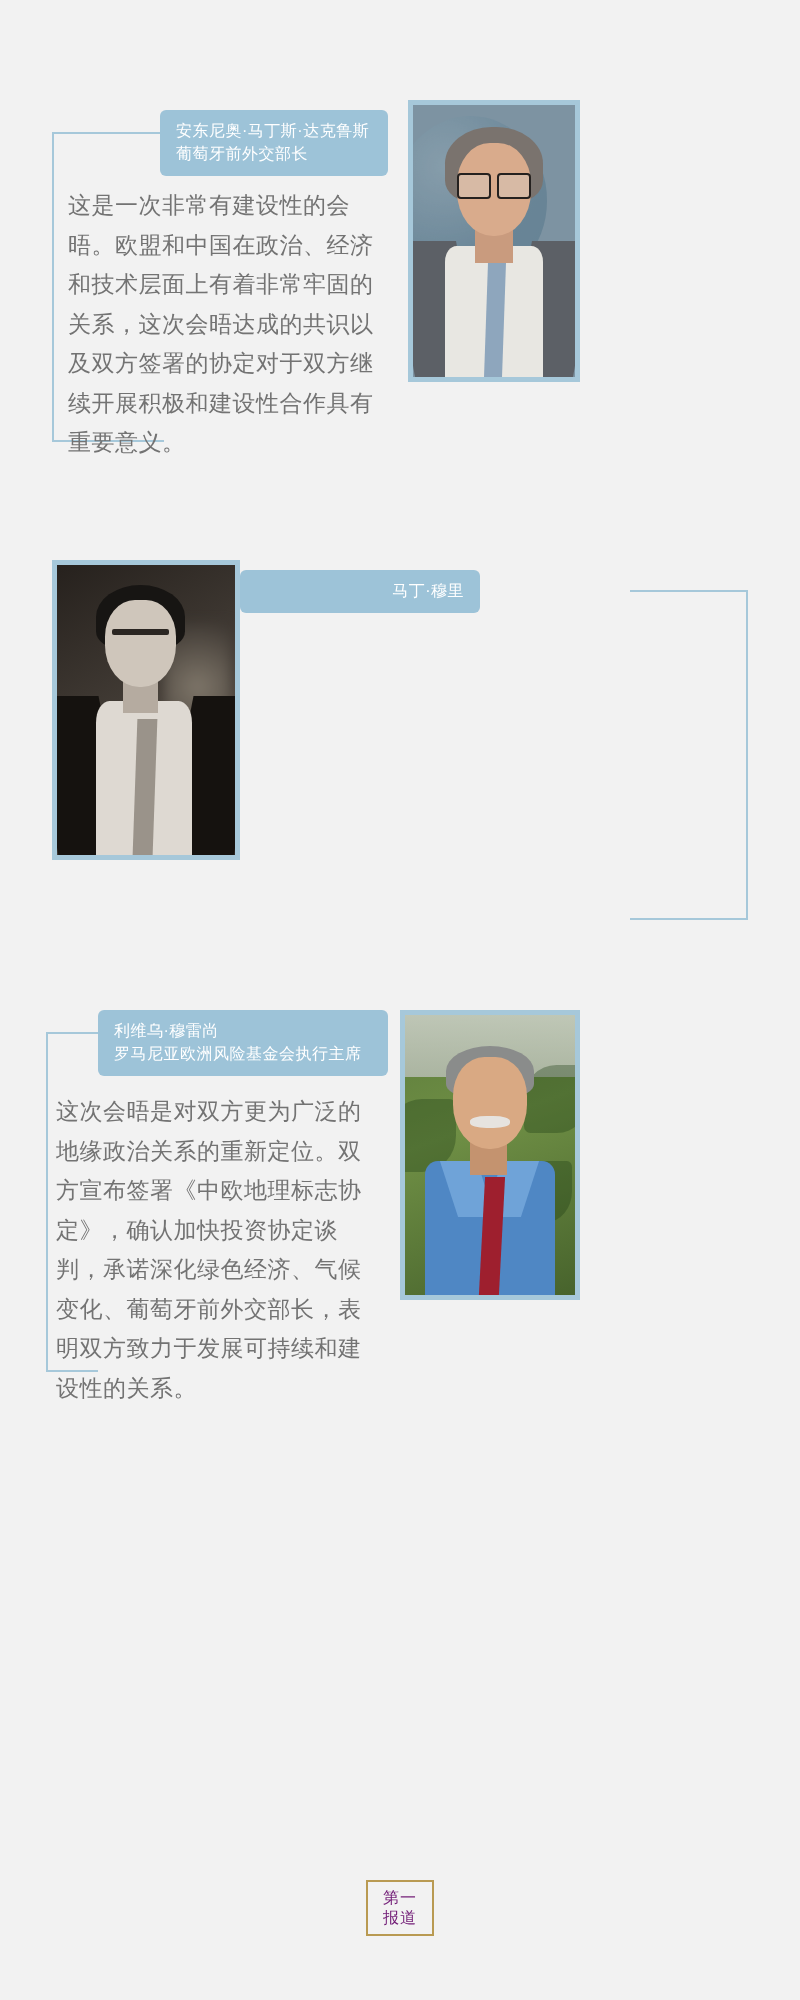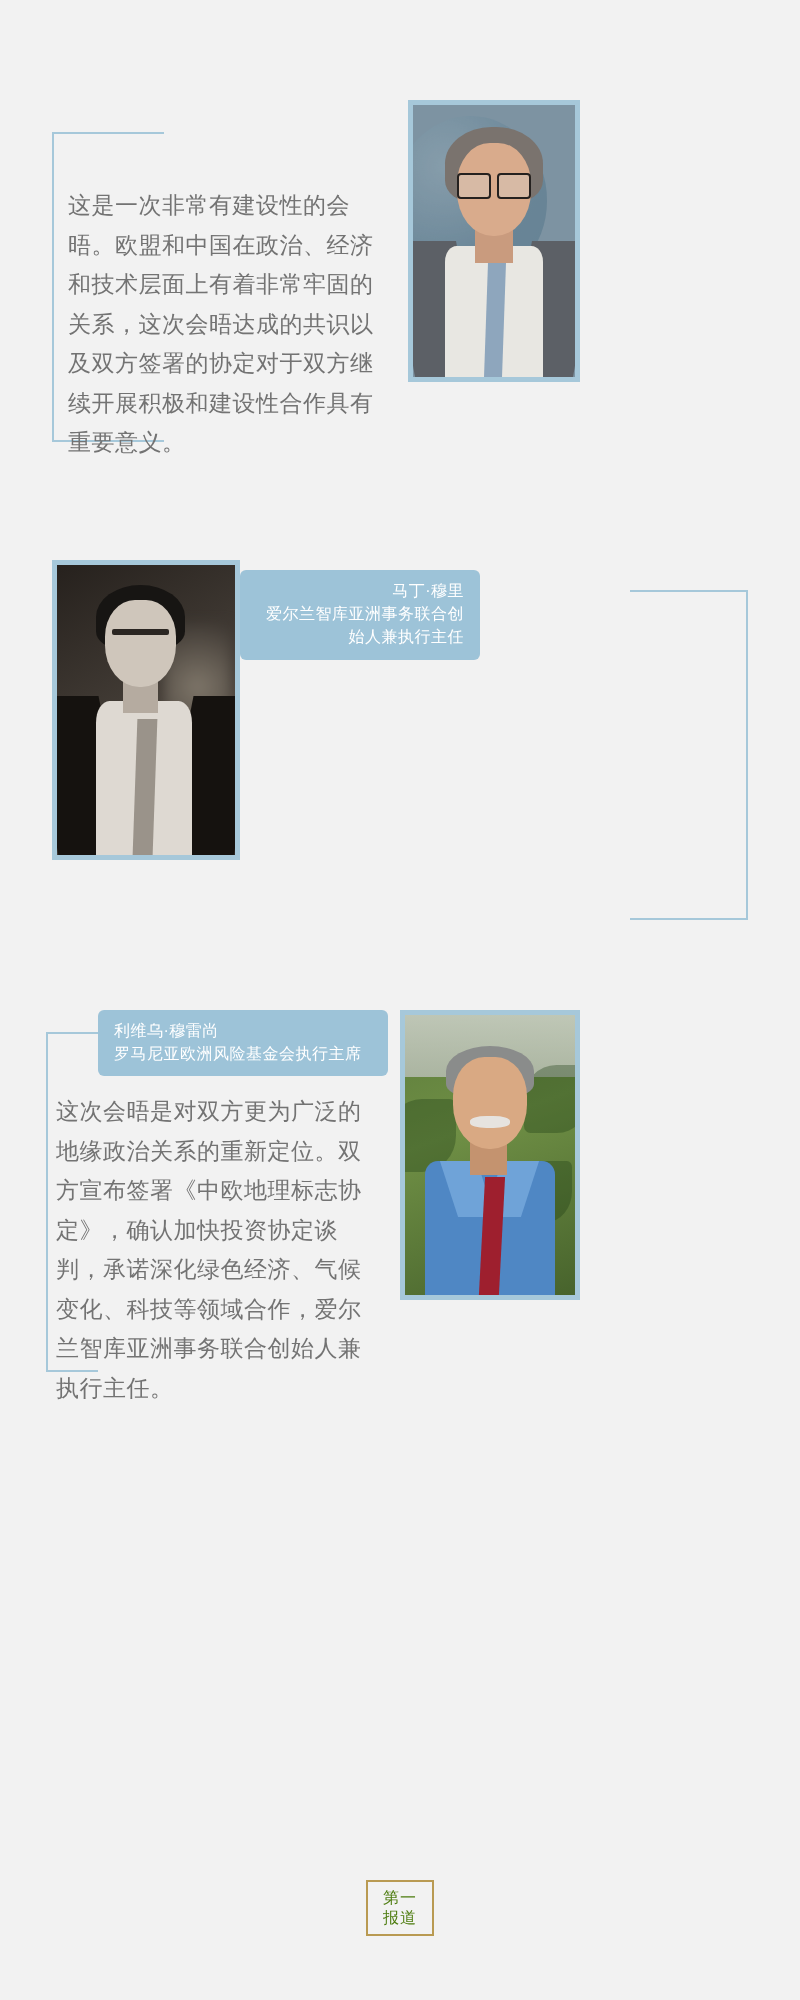--- a/index.html
+++ b/index.html
@@ -261,34 +261,38 @@
     border: 2px solid #b99a52;
     display: flex;
     align-items: center;
     justify-content: center;
     background: #f2f2f2;
   }
   #footer-logo .logo-inner {
     font-family: "Liberation Serif", serif;
     font-size: 16px;
     line-height: 1.25;
-    color: #4d7c0f;
+    color: #701a75;
     text-align: center;
     letter-spacing: 1px;
   }
 </style>
 </head>
 <body>
 
 <div class="page">
 
   <div class="quote-block" id="block1">
 
     <div class="bracket" id="b1-bracket"></div>
 
+    <div class="name-tag" id="b1-tag">
+      <span class="nm">安东尼奥·马丁斯·达克鲁斯</span>
+      <span class="nm">葡萄牙前外交部长</span>
+    </div>
 
     <div class="quote-text" id="b1-text">这是一次非常有建设性的会晤。欧盟和中国在政治、经济和技术层面上有着非常牢固的关系，这次会晤达成的共识以及双方签署的协定对于双方继续开展积极和建设性合作具有重要意义。</div>
 
     <div class="photo" id="b1-photo">
       <div class="ph-inner">
         <div class="p1-bg"></div>
         <div class="p1-globe"></div>
         <div class="p1-jacket-l"></div>
         <div class="p1-jacket-r"></div>
         <div class="p1-shirt"></div>
@@ -315,35 +319,34 @@
         <div class="p2-hair"></div>
         <div class="p2-face"></div>
         <div class="p2-brow"></div>
       </div>
     </div>
 
     <div class="bracket" id="b2-bracket"></div>
 
     <div class="name-tag" id="b2-tag">
       <span class="nm">马丁·穆里</span>
-      <span class="nm">爱尔兰智库亚洲事务联合创始人兼执行主任</span>
     </div>
 
   </div>
 
   <div class="quote-block" id="block3">
 
     <div class="bracket" id="b3-bracket"></div>
 
     <div class="name-tag" id="b3-tag">
       <span class="nm">利维乌·穆雷尚</span>
       <span class="nm">罗马尼亚欧洲风险基金会执行主席</span>
     </div>
 
-    <div class="quote-text" id="b3-text">这次会晤是对双方更为广泛的地缘政治关系的重新定位。双方宣布签署《中欧地理标志协定》，确认加快投资协定谈判，承诺深化绿色经济、气候变化、科技等领域合作，爱尔兰智库亚洲事务联合创始人兼执行主任。</div>
+    <div class="quote-text" id="b3-text">这次会晤是对双方更为广泛的地缘政治关系的重新定位。双方宣布签署《中欧地理标志协定》，确认加快投资协定谈判，承诺深化绿色经济、气候变化、葡萄牙前外交部长，表明双方致力于发展可持续和建设性的关系。</div>
 
     <div class="photo" id="b3-photo">
       <div class="ph-inner">
         <div class="p3-bg"></div>
         <div class="p3-wall"></div>
         <div class="p3-leaf" style="left:-10%;top:30%;width:40%;height:26%;"></div>
         <div class="p3-leaf" style="right:-8%;top:18%;width:38%;height:24%;"></div>
         <div class="p3-leaf" style="right:2%;top:52%;width:30%;height:22%;"></div>
         <div class="p3-shirt"></div>
         <div class="p3-collar-l"></div>

